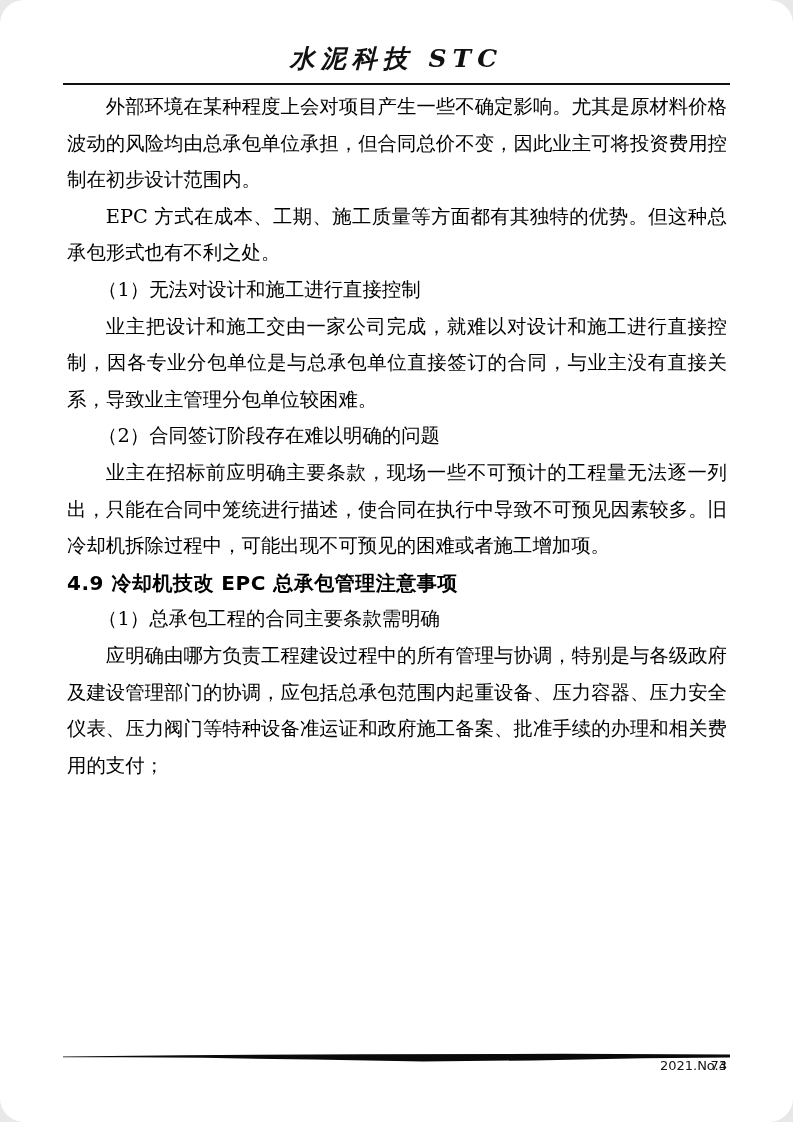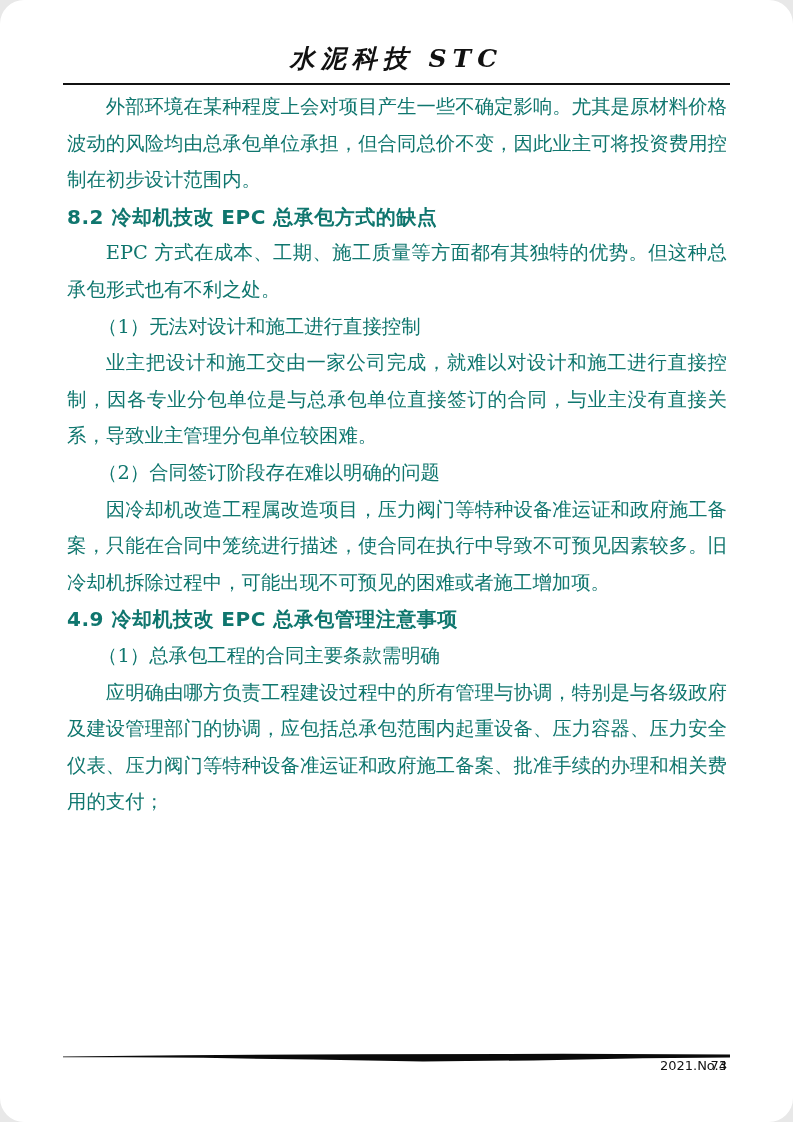--- a/index.html
+++ b/index.html
@@ -43,21 +43,21 @@
   
   .content {
     position: absolute;
     top: 89px;
     left: 67px;
     width: 660px;
     font-size: 19.4px;
     line-height: 36.6px;
     text-align: justify;
     text-justify: inter-character;
-    color: #0f766e;
+    color: #000000;
   }
   .content p {
     margin: 0;
     padding: 0;
   }
   .para {
     text-indent: 2em;
   }
   .list-item {
     text-indent: 1.6em;
@@ -103,26 +103,25 @@
 </head>
 <body>
 
 <div class="page">
 
   <div class="journal-title">水泥科技 STC</div>
   <div class="header-rule"></div>
 
   <div class="content">
     <p class="para">外部环境在某种程度上会对项目产生一些不确定影响。尤其是原材料价格波动的风险均由总承包单位承担，但合同总价不变，因此业主可将投资费用控制在初步设计范围内。</p>
-    <p class="section-heading">8.2 冷却机技改 EPC 总承包方式的缺点</p>
     <p class="para">EPC 方式在成本、工期、施工质量等方面都有其独特的优势。但这种总承包形式也有不利之处。</p>
     <p class="list-item">（1）无法对设计和施工进行直接控制</p>
     <p class="para">业主把设计和施工交由一家公司完成，就难以对设计和施工进行直接控制，因各专业分包单位是与总承包单位直接签订的合同，与业主没有直接关系，导致业主管理分包单位较困难。</p>
     <p class="list-item">（2）合同签订阶段存在难以明确的问题</p>
-    <p class="para">因冷却机改造工程属改造项目，压力阀门等特种设备准运证和政府施工备案，只能在合同中笼统进行描述，使合同在执行中导致不可预见因素较多。旧冷却机拆除过程中，可能出现不可预见的困难或者施工增加项。</p>
+    <p class="para">业主在招标前应明确主要条款，现场一些不可预计的工程量无法逐一列出，只能在合同中笼统进行描述，使合同在执行中导致不可预见因素较多。旧冷却机拆除过程中，可能出现不可预见的困难或者施工增加项。</p>
     <p class="section-heading">4.9 冷却机技改 EPC 总承包管理注意事项</p>
     <p class="list-item">（1）总承包工程的合同主要条款需明确</p>
     <p class="para">应明确由哪方负责工程建设过程中的所有管理与协调，特别是与各级政府及建设管理部门的协调，应包括总承包范围内起重设备、压力容器、压力安全仪表、压力阀门等特种设备准运证和政府施工备案、批准手续的办理和相关费用的支付；</p>
   </div>
 
   <div class="footer-bar">
     <svg width="667" height="10" viewBox="0 0 667 10" preserveAspectRatio="none">
       <polygon fill="#0a0a0a" points="0,3.4 120,2.2 300,1.2 500,0.8 667,1.4 667,4.6 580,5.2 470,7.4 360,8.4 250,6.6 140,4.8 60,4.2 0,4.2"></polygon>
     </svg>
   </div>

